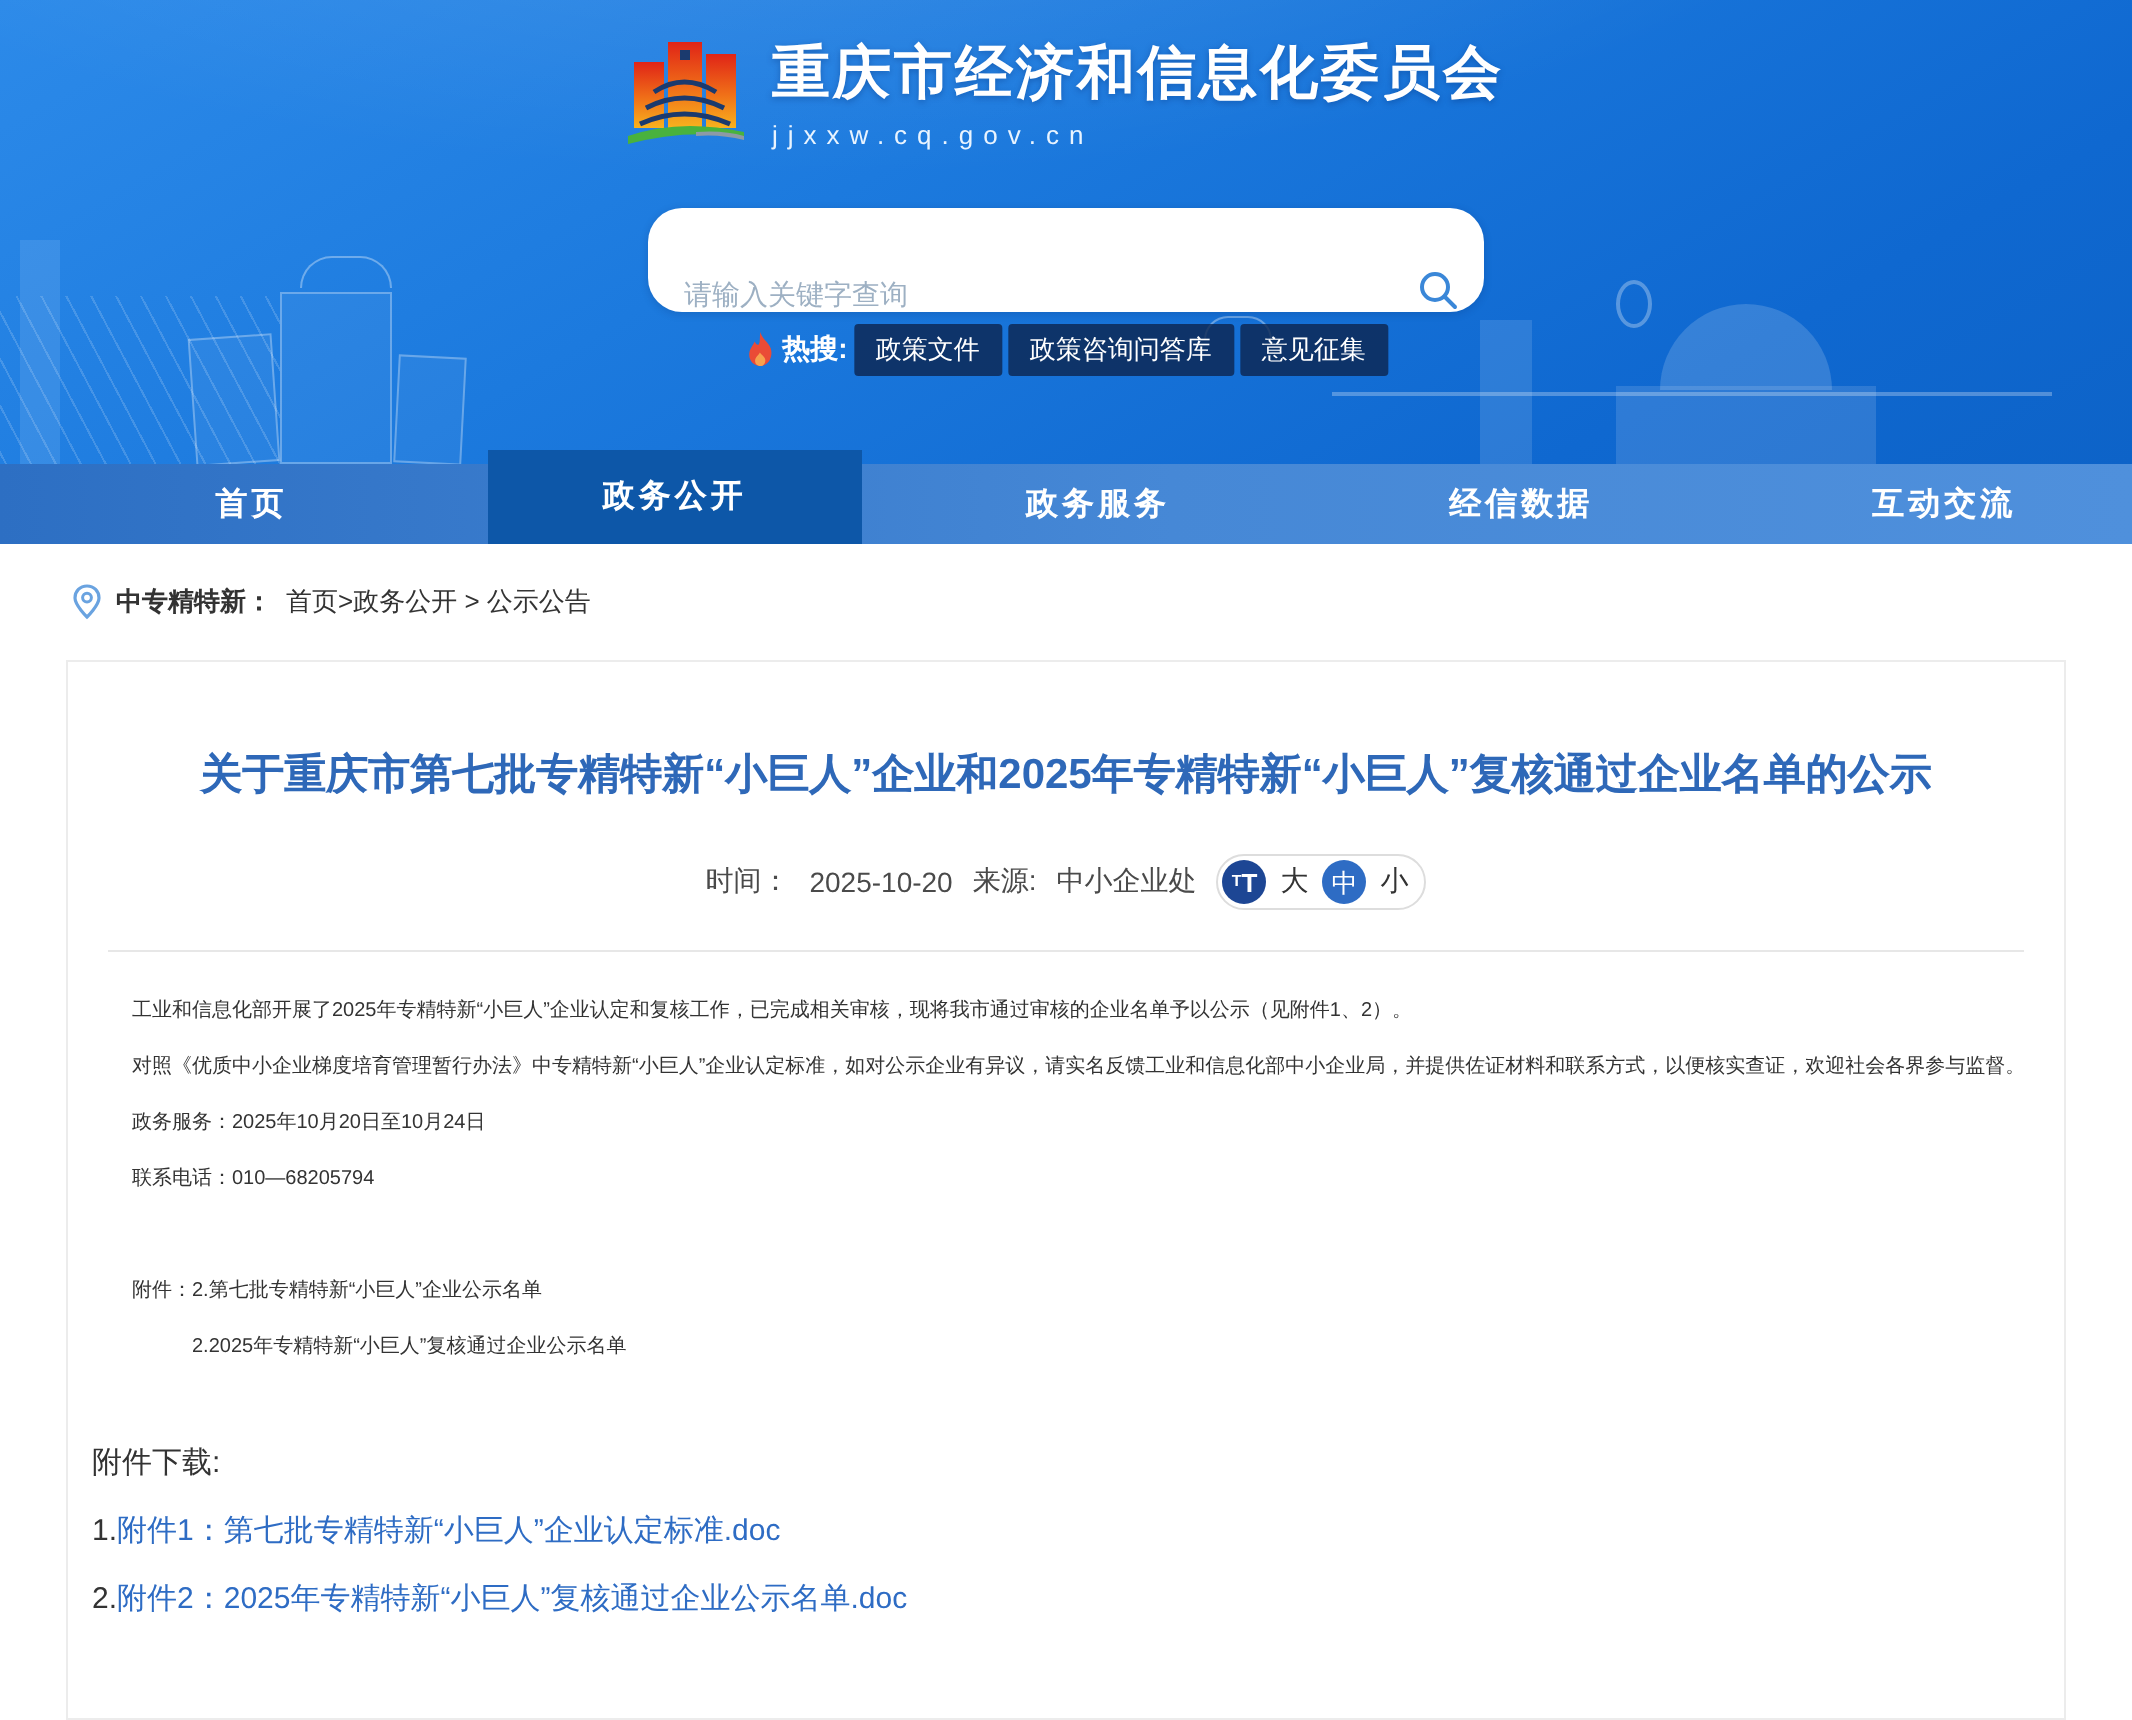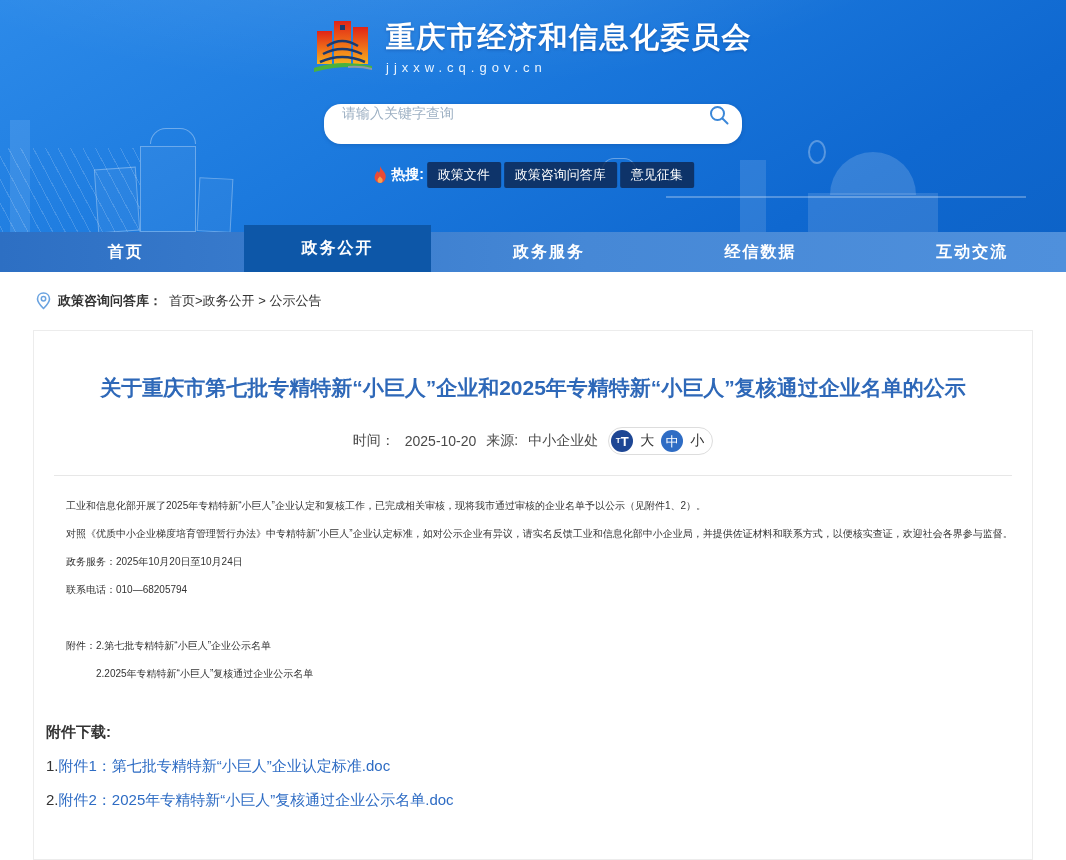--- a/index.html
+++ b/index.html
@@ -30,21 +30,21 @@
   .art-circle { position:absolute; right:240px; top:140px; width:18px; height:24px;
     border:2px solid rgba(255,255,255,.30); border-radius:50%; }
 
   .brand { position:absolute; top:16px; left:0; right:0; display:flex; justify-content:center; align-items:center; gap:14px; }
   .logo { width:58px; height:60px; flex:0 0 auto; }
   .brand-text { color:#fff; }
   .site-title { font-size:29px; font-weight:bold; letter-spacing:1.5px; text-shadow:0 1px 3px rgba(0,40,110,.35); line-height:40px; }
   .site-url { font-size:13px; color:#e9f4ff; letter-spacing:5px; margin-top:3px; }
 
   .search-wrap { position:absolute; top:104px; left:50%; transform:translateX(-50%); width:418px; }
-  .search-box { background:#fff; border-radius:17px; height:40px; display:flex; align-items:flex-start;
+  .search-box { background:#fff; border-radius:17px; height:52px; display:flex; align-items:flex-end;
     padding:0 12px 0 16px; box-shadow:0 1px 4px rgba(0,30,80,.18);gap:31px; }
   .search-box input { border:none; outline:none; flex:1; font-size:14px; color:#333; background:transparent;
     font-family:inherit; }
   .search-box input::placeholder { color:#9db0c3; }
   .search-icon { width:22px; height:22px; cursor:pointer; flex:0 0 auto; }
 
   .hot-row { position:absolute; top:162px; left:50%; transform:translateX(-50%);
     display:flex; align-items:center; gap:3px; white-space:nowrap; }
   .flame-icon { width:16px; height:18px; }
   .hot-label { color:#fff; font-weight:bold; font-size:14px; }
@@ -82,21 +82,21 @@
   .fs-plain { color:#333; font-size:14px; cursor:pointer; }
   .divider { border:none; border-top:1px solid #e7e7e7; margin:20px 12px 0; }
 
   .article-body { font-size:10px; color:#333; line-height:28px; margin-top:16px; padding:0 4px; }
   .article-body p { margin:0; }
   .p-indent { text-indent:2em; }
   .p-deep { padding-left:5em; }
   .gap-top { margin-top:28px !important; }
 
   .download { margin-top:30px; font-size:15px; padding:0 4px; }
-  .download-heading { font-weight:bold; color:#333; margin:0; line-height:28px; }
+  .download-heading { font-weight:normal; color:#333; margin:0; line-height:28px; }
   .download-row { margin:6px 0 0; color:#333; line-height:28px; }
   .download-link { color:#2e6cc4; cursor:pointer; }
 </style>
 </head>
 <body>
 
 <div class="page">
 
   <div class="header">
     <div class="header-art">
@@ -167,21 +167,21 @@
       <div class="nav-item">经信数据</div>
       <div class="nav-item">互动交流</div>
     </div>
   </div>
 
   <div class="breadcrumb">
     <svg class="pin-icon" viewBox="0 0 15 18">
       <path d="M7.5 1 C4 1 1.5 3.6 1.5 7 C1.5 10.6 7.5 16.5 7.5 16.5 C7.5 16.5 13.5 10.6 13.5 7 C13.5 3.6 11 1 7.5 1 Z" fill="none" stroke="#6aa3e0" stroke-width="1.6"></path>
       <circle cx="7.5" cy="6.8" r="2.2" fill="none" stroke="#6aa3e0" stroke-width="1.5"></circle>
     </svg>
-    <span class="crumb-label">政策咨询问答库：</span>
+    <span class="crumb-label">中专精特新：</span>
     <span class="crumb-path">首页&gt;政务公开 &gt; 公示公告</span>
   </div>
 
   <div class="card">
     <h1 class="article-title">关于重庆市第七批专精特新“小巨人”企业和2025年专精特新“小巨人”复核通过企业名单的公示</h1>
 
     <div class="meta-row">
       <span class="meta-item">时间：</span>
       <span class="meta-item">2025-10-20</span>
       <span class="meta-item">来源:</span>

